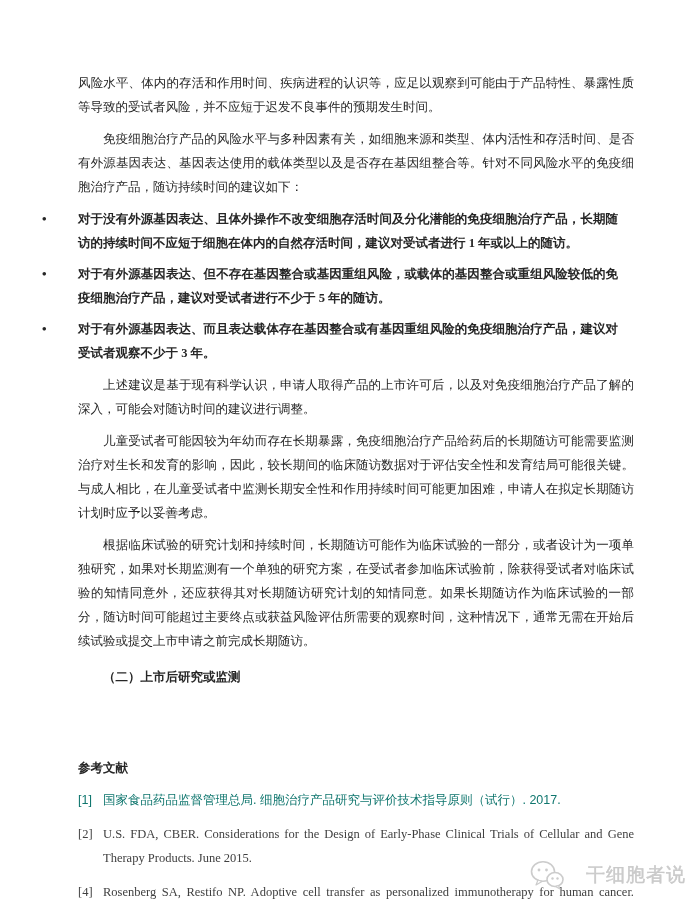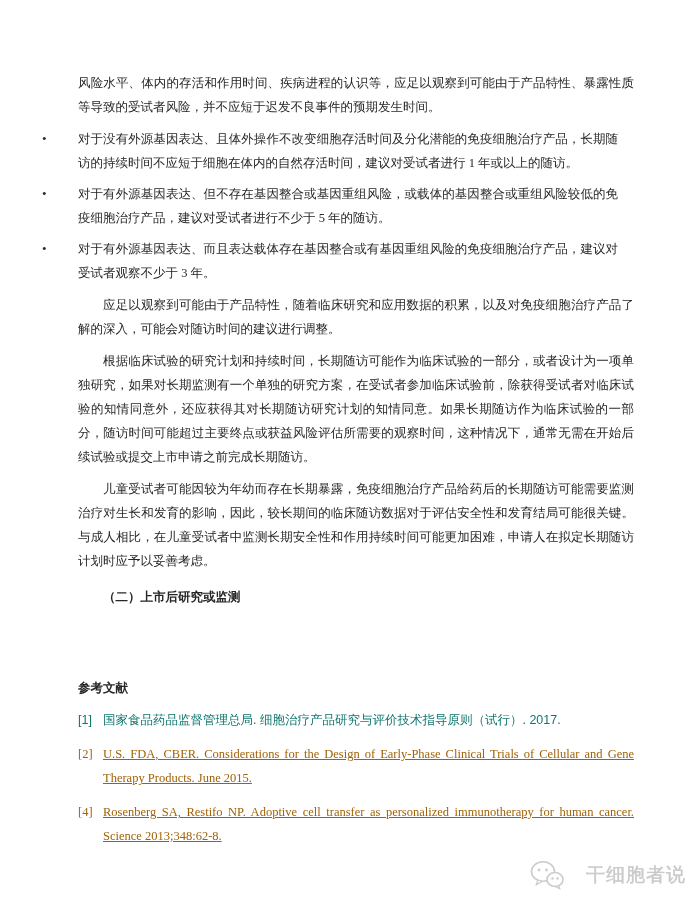--- a/index.html
+++ b/index.html
@@ -13,30 +13,30 @@
   .content{
     position:absolute;left:78px;top:71px;width:556px;
     font-size:12.5px;line-height:24px;color:#262626;
     text-align:justify;
   }
   .content p{margin:0 0 8px 0;}
   .cont{text-indent:0;}
   .para{text-indent:2em;}
   .heading{font-weight:bold;text-indent:2em;margin-top:12px !important;}
   ul.bullets{list-style:none;margin:2px 0 8px 0;padding:0;}
-  ul.bullets li{position:relative;margin:0 16px 7px 0;}
+  ul.bullets li{position:relative;margin:0 16px 7px 0;font-weight:bold;}
   ul.bullets li::before{
     content:"\2022";position:absolute;left:-36px;top:0;
     font-size:13px;color:#262626;
   }
   .refs{margin-top:67px;}
   .refs-title{font-weight:bold;margin-bottom:8px !important;}
   .ref{padding-left:25px;text-indent:-25px;margin:0 0 10px 0 !important;}
   .ref .lbl{display:inline-block;width:25px;text-indent:0;}
-  .ref.latin{font-family:"Liberation Serif","DejaVu Serif",serif;color:#a16207;text-decoration:underline;}
+  .ref.latin{font-family:"Liberation Serif","DejaVu Serif",serif;color:#404040;}
   .ref.cn-sans{
     font-family:"Liberation Sans","DejaVu Sans",sans-serif;
     color:#0f766e;font-size:12.5px;
   }
   .watermark{
     position:absolute;right:14px;bottom:17px;
     display:flex;align-items:center;gap:22px;
     color:#cccccc;
     font-family:"Liberation Sans","DejaVu Sans",sans-serif;
     font-size:19px;letter-spacing:1px;
@@ -45,32 +45,33 @@
   .wm-icon{display:inline-block;line-height:0;}
 </style>
 </head>
 <body>
 
 <div class="page">
   <div class="content">
 
     <p class="cont">风险水平、体内的存活和作用时间、疾病进程的认识等，应足以观察到可能由于产品特性、暴露性质等导致的受试者风险，并不应短于迟发不良事件的预期发生时间。</p>
 
+    <p class="para">免疫细胞治疗产品的风险水平与多种因素有关，如细胞来源和类型、体内活性和存活时间、是否有外源基因表达、基因表达使用的载体类型以及是否存在基因组整合等。针对不同风险水平的免疫细胞治疗产品，随访持续时间的建议如下：</p>
 
     <ul class="bullets">
       <li>对于没有外源基因表达、且体外操作不改变细胞存活时间及分化潜能的免疫细胞治疗产品，长期随访的持续时间不应短于细胞在体内的自然存活时间，建议对受试者进行 1 年或以上的随访。</li>
       <li>对于有外源基因表达、但不存在基因整合或基因重组风险，或载体的基因整合或重组风险较低的免疫细胞治疗产品，建议对受试者进行不少于 5 年的随访。</li>
       <li>对于有外源基因表达、而且表达载体存在基因整合或有基因重组风险的免疫细胞治疗产品，建议对受试者观察不少于 3 年。</li>
     </ul>
 
-    <p class="para">应足以观察到可能由于产品特性，随着临床研究和应用数据的积累，以及对免疫细胞治疗产品了解的深入，可能会对随访时间的建议进行调整。</p>
+    <p class="para">上述建议是基于现有科学认识，申请人取得产品的上市许可后，以及对免疫细胞治疗产品了解的深入，可能会对随访时间的建议进行调整。</p>
+
+    <p class="para">儿童受试者可能因较为年幼而存在长期暴露，免疫细胞治疗产品给药后的长期随访可能需要监测治疗对生长和发育的影响，因此，较长期间的临床随访数据对于评估安全性和发育结局可能很关键。与成人相比，在儿童受试者中监测长期安全性和作用持续时间可能更加困难，申请人在拟定长期随访计划时应予以妥善考虑。</p>
 
     <p class="para">根据临床试验的研究计划和持续时间，长期随访可能作为临床试验的一部分，或者设计为一项单独研究，如果对长期监测有一个单独的研究方案，在受试者参加临床试验前，除获得受试者对临床试验的知情同意外，还应获得其对长期随访研究计划的知情同意。如果长期随访作为临床试验的一部分，随访时间可能超过主要终点或获益风险评估所需要的观察时间，这种情况下，通常无需在开始后续试验或提交上市申请之前完成长期随访。</p>
-
-    <p class="para">儿童受试者可能因较为年幼而存在长期暴露，免疫细胞治疗产品给药后的长期随访可能需要监测治疗对生长和发育的影响，因此，较长期间的临床随访数据对于评估安全性和发育结局可能很关键。与成人相比，在儿童受试者中监测长期安全性和作用持续时间可能更加困难，申请人在拟定长期随访计划时应予以妥善考虑。</p>
 
     <p class="heading">（二）上市后研究或监测</p>
 
 
     <div class="refs">
       <p class="refs-title">参考文献</p>
 
       <p class="ref cn-sans">
         <span class="lbl">[1]</span><span>国家食品药品监督管理总局. 细胞治疗产品研究与评价技术指导原则（试行）. 2017.</span>
       </p>

